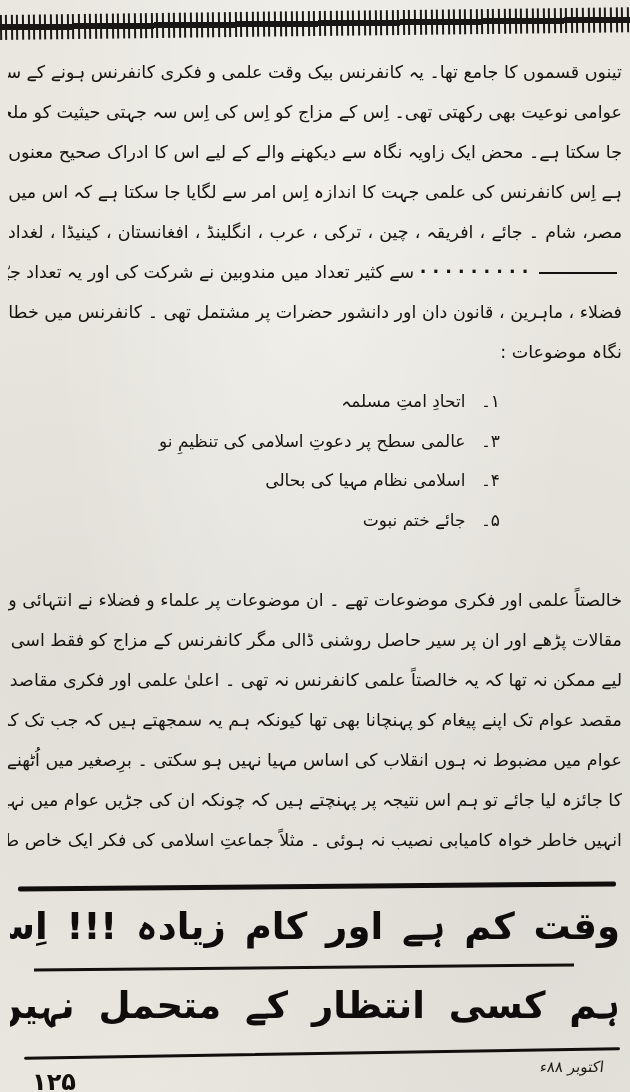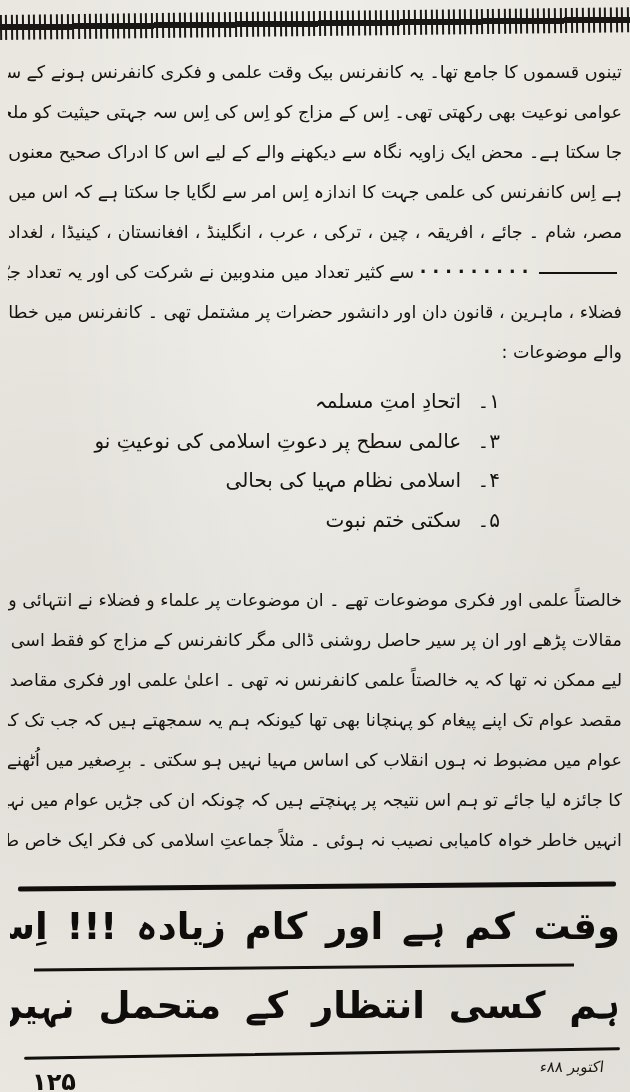--- a/index.html
+++ b/index.html
@@ -36,21 +36,21 @@
     overflow:hidden;white-space:nowrap;
     letter-spacing:0.2px;
   }
   .tline.nj{text-align:right;text-align-last:right;}
   .lead-in{padding-left:128px;text-align:left;text-align-last:left;}
   .dash{display:inline-block;height:2.6px;background:#14120f;vertical-align:middle;margin:0 5px;}
   .dash-b{width:78px;}
   .dots{letter-spacing:6px;font-weight:bold;}
   .topics{position:absolute;right:8px;left:8px;top:382px;}
   .topic{
-    height:39.5px;line-height:39.5px;font-size:20px;
+    height:39.5px;line-height:39.5px;font-size:17px;
     text-align:right;padding-right:122px;white-space:nowrap;overflow:hidden;
   }
   .topic .num{margin-left:10px;}
   .rule-heavy{
     position:absolute;top:884px;left:18px;width:598px;height:4.5px;
     background:#100f0d;transform:rotate(-0.5deg);border-radius:2px;
   }
   .pq{position:absolute;right:10px;left:10px;text-align:center;font-weight:bold;color:#0e0d0b;}
   .pq1{top:896px;height:62px;line-height:62px;font-size:37px;word-spacing:6px;white-space:nowrap;overflow:hidden;}
   .pq-underline{
@@ -85,39 +85,39 @@
     <div class="tline">
       <span>مصر، شام ۔ جائے ، افریقہ ، چین ، ترکی ، عرب ، انگلینڈ ، افغانستان ، کینیڈا ، لغداد</span>
       
     </div>
     <div class="tline">
       <span class="dash dash-b"></span>
       <span class="dots">· · · · · · · · ·</span>
       <span>سے کثیر تعداد میں مندوبین نے شرکت کی اور یہ تعداد جیّد علماء،</span>
     </div>
     <div class="tline">فضلاء ، ماہرین ، قانون دان اور دانشور حضرات پر مشتمل تھی ۔ کانفرنس میں خطاب کے لیے تجویز کردہ</div>
-    <div class="tline nj lead-in">والے موضوعات :</div>
+    <div class="tline nj lead-in">نگاہ موضوعات :</div>
   </div>
 
   <div class="topics">
     <div class="topic">
       <span class="num">۱۔</span>
       <span>اتحادِ امتِ مسلمہ</span>
     </div>
     <div class="topic">
       <span class="num">۳۔</span>
-      <span>عالمی سطح پر دعوتِ اسلامی کی نوعیتِ نو</span>
+      <span>عالمی سطح پر دعوتِ اسلامی کی تنظیمِ نو</span>
     </div>
     <div class="topic">
       <span class="num">۴۔</span>
       <span>اسلامی نظام مہیا کی بحالی</span>
     </div>
     <div class="topic">
       <span class="num">۵۔</span>
-      <span>سکتی ختم نبوت</span>
+      <span>جائے ختم نبوت</span>
     </div>
   </div>
 
   <div class="block" style="top:580px;">
     <div class="tline">خالصتاً علمی اور فکری موضوعات تھے ۔ ان موضوعات پر علماء و فضلاء نے انتہائی وقیع ، جامع اور مدلّل</div>
     <div class="tline">مقالات پڑھے اور ان پر سیر حاصل روشنی ڈالی مگر کانفرنس کے مزاج کو فقط اسی میں محصور کرنا اس</div>
     <div class="tline">لیے ممکن نہ تھا کہ یہ خالصتاً علمی کانفرنس نہ تھی ۔ اعلیٰ علمی اور فکری مقاصد کے ساتھ ساتھ اس کا</div>
     <div class="tline">مقصد عوام تک اپنے پیغام کو پہنچانا بھی تھا کیونکہ ہم یہ سمجھتے ہیں کہ جب تک کسی تحریک کی جڑیں</div>
     <div class="tline">عوام میں مضبوط نہ ہوں انقلاب کی اساس مہیا نہیں ہو سکتی ۔ برِصغیر میں اُٹھنے والی بعض تحریکوں</div>
     <div class="tline">کا جائزہ لیا جائے تو ہم اس نتیجہ پر پہنچتے ہیں کہ چونکہ ان کی جڑیں عوام میں نہیں تھیں اس لیے</div>

